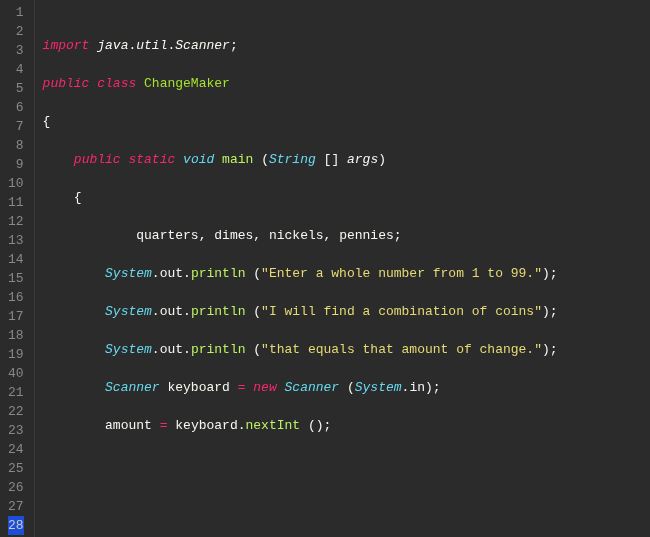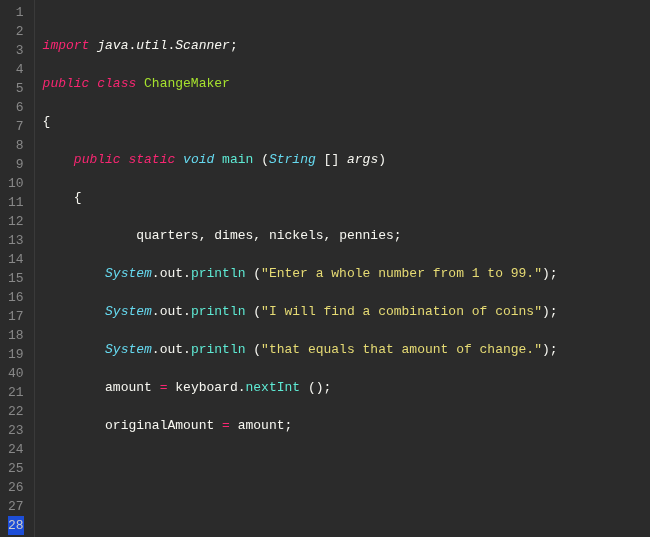--- a/index.html
+++ b/index.html
@@ -33,21 +33,21 @@
   }
   .code {
     padding: 17px 0 3px 8px;
     white-space: pre;
     color: #f8f8f2;
   }
   .line { display: block; min-height: 19px; }
   .kw   { color: #f92672; font-style: italic; }      
   .type { color: #66d9ef; font-style: italic; }      
   .cls  { color: #a6e22e; }                           
-  .fn   { color: #5eead4; }                           
+  .fn   { color: #bef264; }                           
   .var  { color: #f8f8f2; font-style: italic; }       
   .str  { color: #e6db74; }                           
   .num  { color: #ae81ff; }                           
   .op   { color: #f92672; }                           
   .punc { color: #f8f8f2; }                           
 </style>
 </head>
 <body>
 
 <div class="editor">
@@ -84,22 +84,22 @@
   <div class="code">
 <span class="line"><span class="kw">import</span> <span class="var">java</span><span class="punc">.</span><span class="var">util</span><span class="punc">.</span><span class="var">Scanner</span><span class="punc">;</span></span>
 <span class="line"><span class="kw">public</span> <span class="kw">class</span> <span class="cls">ChangeMaker</span></span>
 <span class="line"><span class="punc">{</span></span>
 <span class="line">    <span class="kw">public</span> <span class="kw">static</span> <span class="type">void</span> <span class="fn">main</span> <span class="punc">(</span><span class="type">String</span> <span class="punc">[]</span> <span class="var">args</span><span class="punc">)</span></span>
 <span class="line">    <span class="punc">{</span></span>
 <span class="line">            <span>quarters</span><span class="punc">,</span> <span>dimes</span><span class="punc">,</span> <span>nickels</span><span class="punc">,</span> <span>pennies</span><span class="punc">;</span></span>
 <span class="line">        <span class="type">System</span><span class="punc">.</span><span>out</span><span class="punc">.</span><span class="fn">println</span> <span class="punc">(</span><span class="str">"Enter a whole number from 1 to 99."</span><span class="punc">);</span></span>
 <span class="line">        <span class="type">System</span><span class="punc">.</span><span>out</span><span class="punc">.</span><span class="fn">println</span> <span class="punc">(</span><span class="str">"I will find a combination of coins"</span><span class="punc">);</span></span>
 <span class="line">        <span class="type">System</span><span class="punc">.</span><span>out</span><span class="punc">.</span><span class="fn">println</span> <span class="punc">(</span><span class="str">"that equals that amount of change."</span><span class="punc">);</span></span>
+<span class="line">        <span class="type">Scanner</span> <span>keyboard</span> <span class="op">=</span> <span class="kw">new</span> <span class="type">Scanner</span> <span class="punc">(</span><span class="type">System</span><span class="punc">.</span><span>in</span><span class="punc">);</span></span>
 <span class="line">        <span>amount</span> <span class="op">=</span> <span>keyboard</span><span class="punc">.</span><span class="fn">nextInt</span> <span class="punc">();</span></span>
-<span class="line">        <span>originalAmount</span> <span class="op">=</span> <span>amount</span><span class="punc">;</span></span>
 
 
 
 
 
 
 
 
 
 

